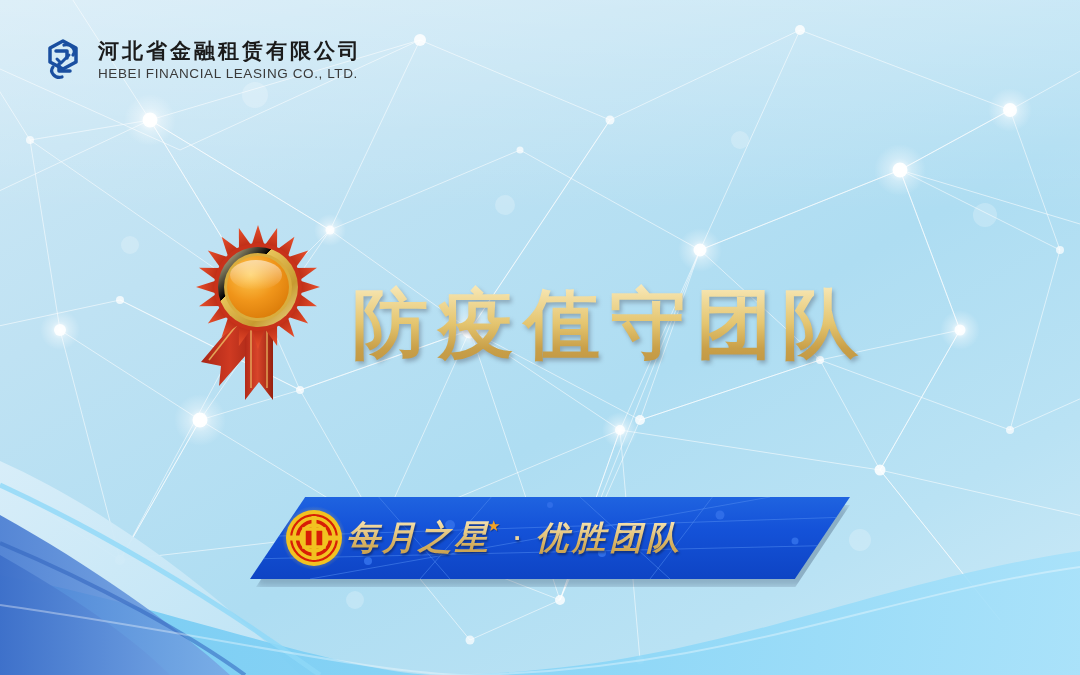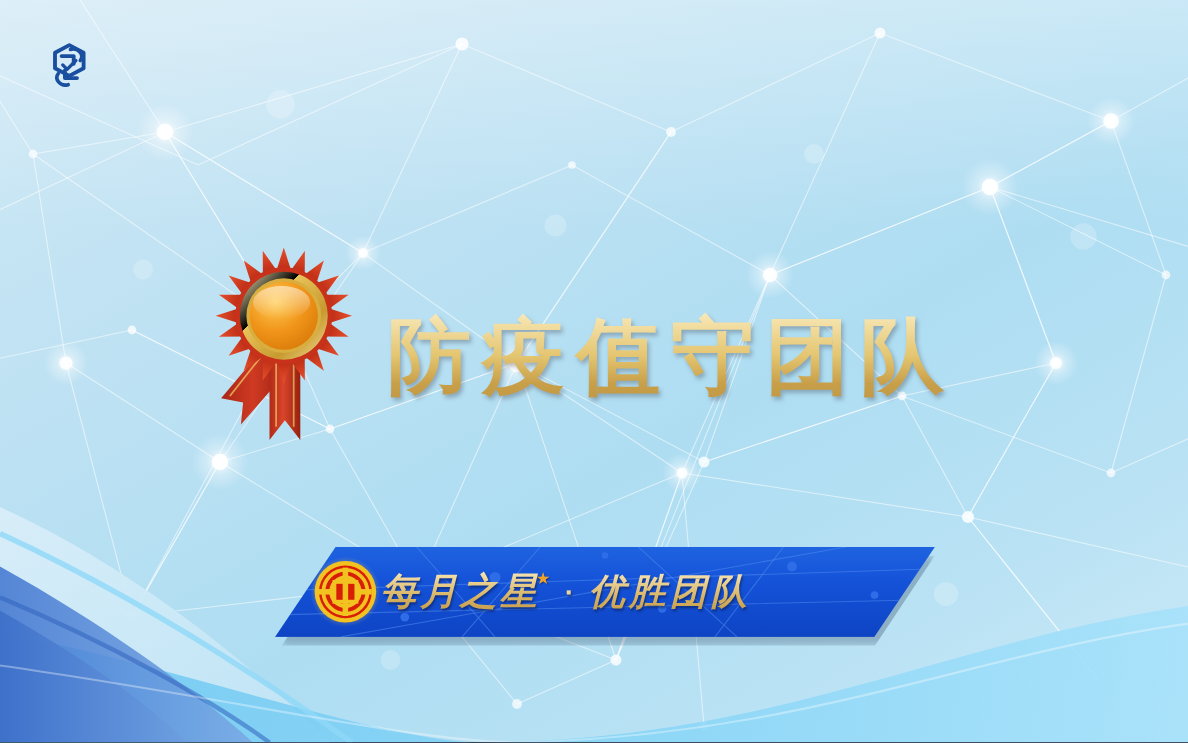--- a/index.html
+++ b/index.html
@@ -227,20 +227,24 @@
         <path d="M64 70 L42 70 L42 56"></path>
       </g>
       <g fill="none" stroke="#1a4fa0" stroke-width="6" stroke-linecap="round" stroke-linejoin="round">
         <path d="M38 46 L46 54 L62 38"></path>
       </g>
       <g fill="none" stroke="#1a4fa0" stroke-width="6.5" stroke-linecap="round">
         <path d="M30 62 C 22 72, 34 86, 48 82"></path>
         <path d="M70 38 C 78 28, 66 14, 52 18"></path>
       </g>
     </svg>
+    <div id="logo-text">
+      <div id="logo-cn">河北省金融租赁有限公司</div>
+      <div id="logo-en">HEBEI FINANCIAL LEASING CO., LTD.</div>
+    </div>
   </div>
 
   <svg id="medal" viewBox="0 0 150 180" aria-hidden="true">
     <defs>
       <linearGradient id="tailL" x1="0" y1="0" x2="1" y2="0">
         <stop offset="0%" stop-color="#a92617"></stop>
           <stop offset="50%" stop-color="#cf3a22"></stop>
         <stop offset="100%" stop-color="#9e2414"></stop>
       </linearGradient>
       <linearGradient id="tailR" x1="0" y1="0" x2="1" y2="0">

